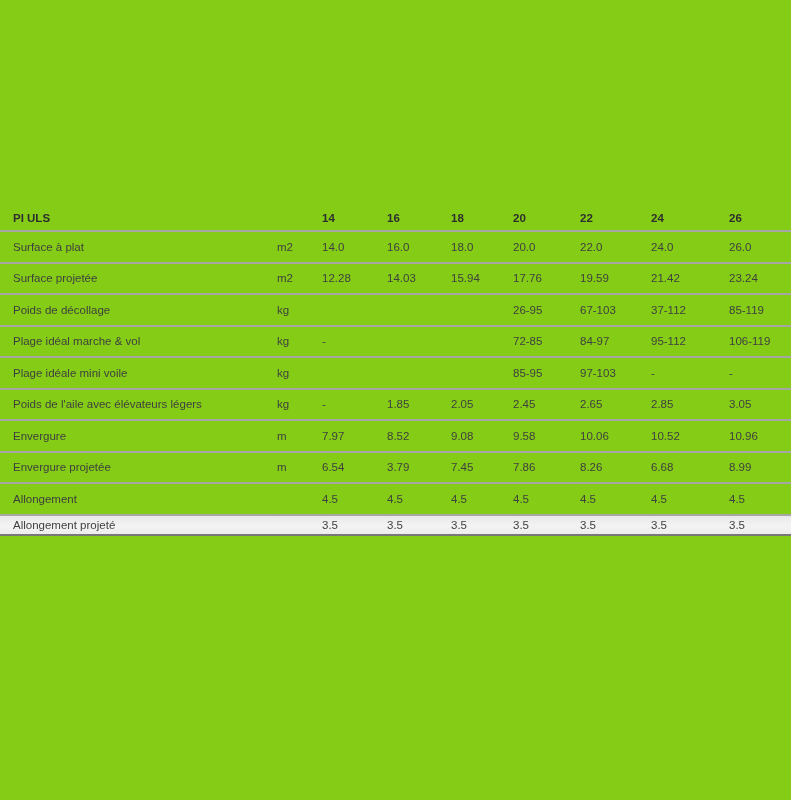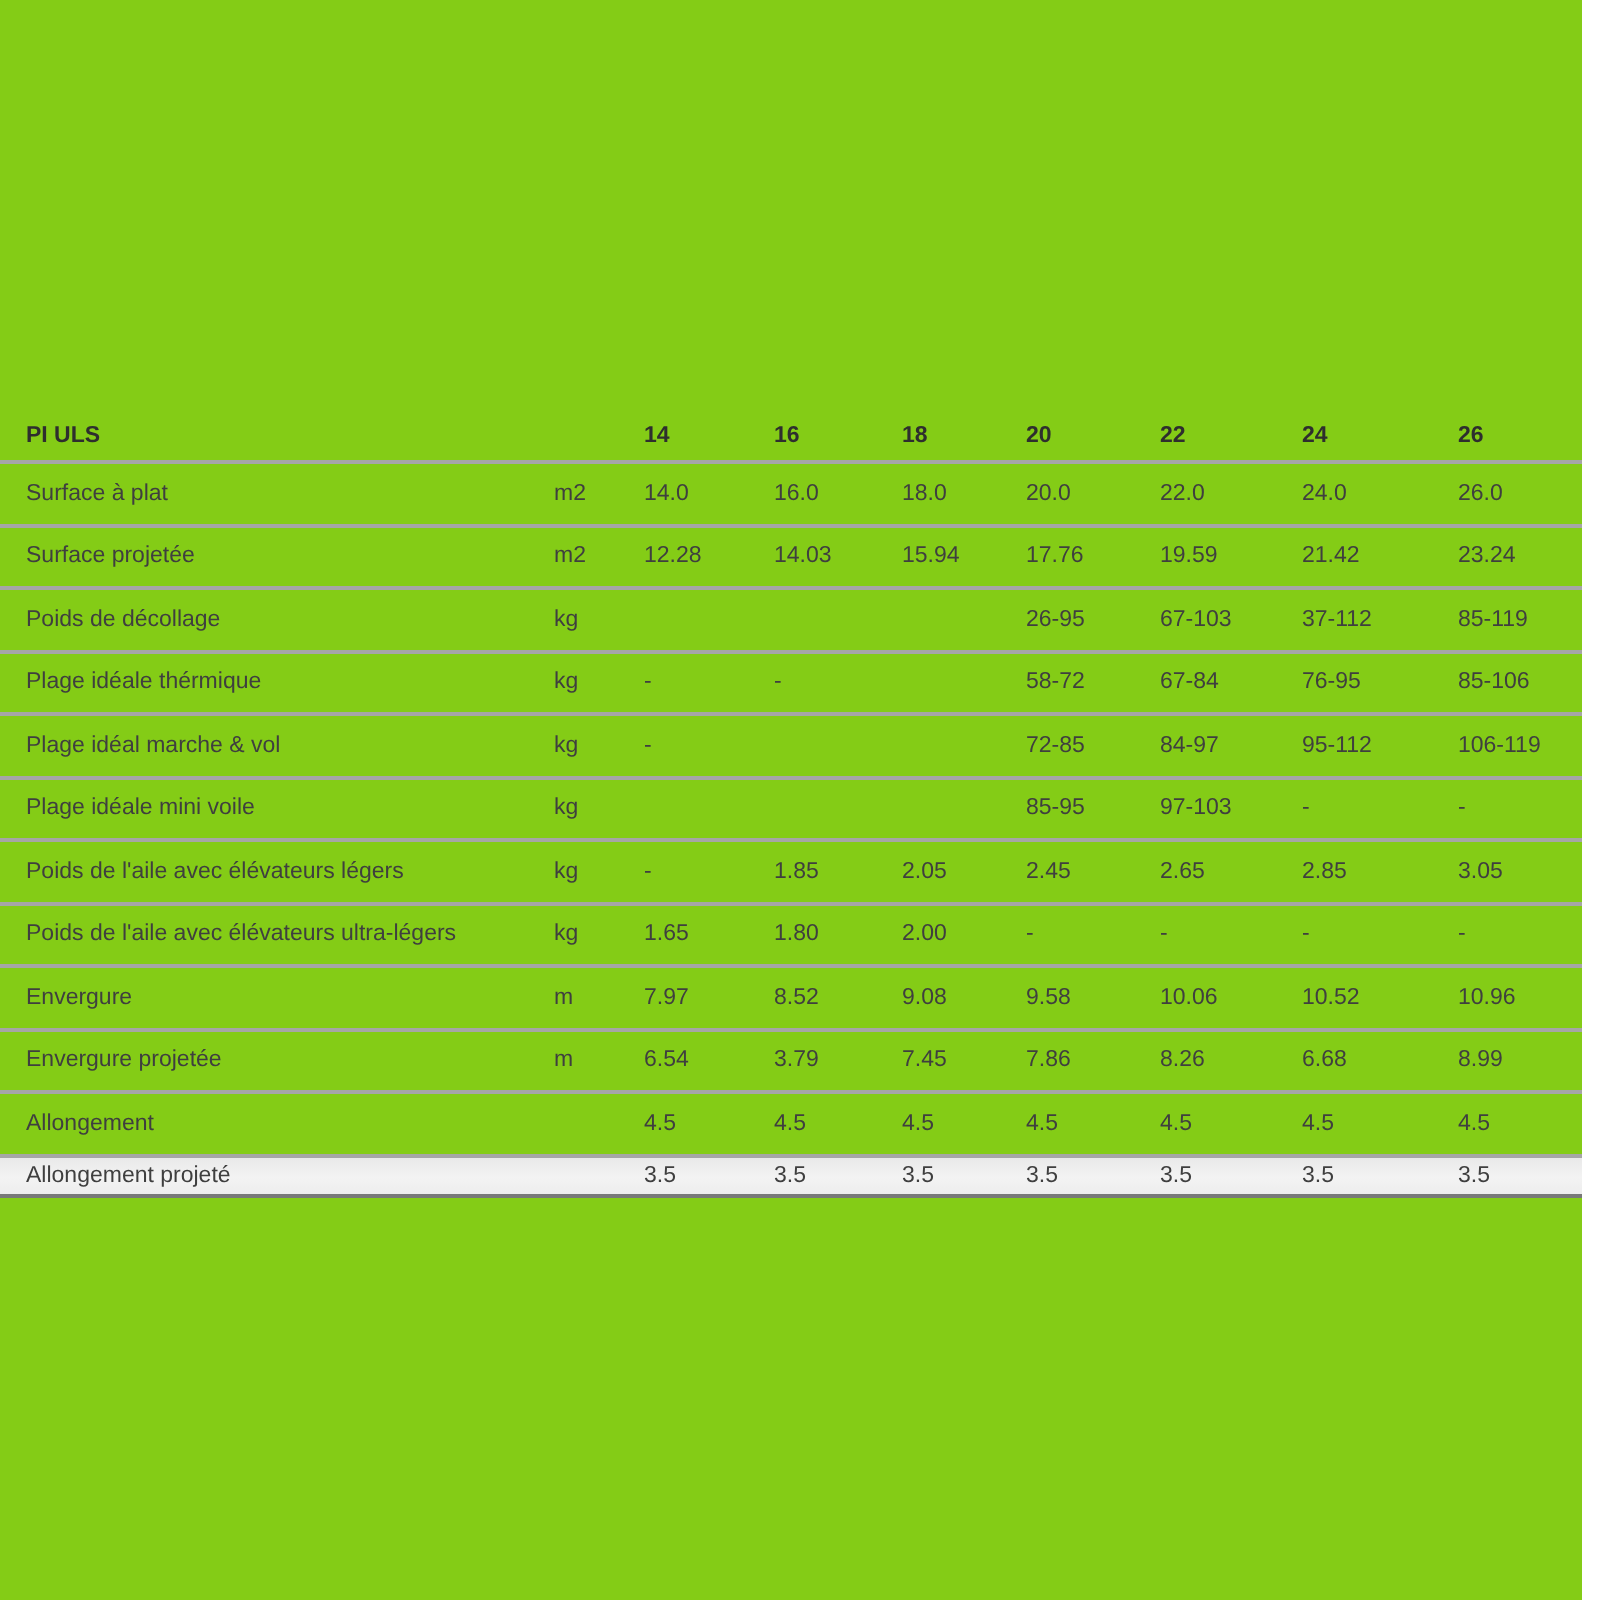--- a/index.html
+++ b/index.html
@@ -112,31 +112,20 @@
           <td>kg</td>
           <td></td>
           <td></td>
           <td></td>
           <td>26-95</td>
           <td>67-103</td>
           <td>37-112</td>
           <td>85-119</td>
         </tr>
         <tr>
-          <td class="label-col">Plage idéale thérmique</td>
-          <td>kg</td>
-          <td>-</td>
-          <td>-</td>
-          <td></td>
-          <td>58-72</td>
-          <td>67-84</td>
-          <td>76-95</td>
-          <td>85-106</td>
-        </tr>
-        <tr>
           <td class="label-col">Plage idéal marche &amp; vol</td>
           <td>kg</td>
           <td>-</td>
           <td></td>
           <td></td>
           <td>72-85</td>
           <td>84-97</td>
           <td>95-112</td>
           <td>106-119</td>
         </tr>
@@ -154,31 +143,20 @@
         <tr>
           <td class="label-col">Poids de l'aile avec élévateurs légers</td>
           <td>kg</td>
           <td>-</td>
           <td>1.85</td>
           <td>2.05</td>
           <td>2.45</td>
           <td>2.65</td>
           <td>2.85</td>
           <td>3.05</td>
-        </tr>
-        <tr>
-          <td class="label-col">Poids de l'aile avec élévateurs ultra-légers</td>
-          <td>kg</td>
-          <td>1.65</td>
-          <td>1.80</td>
-          <td>2.00</td>
-          <td>-</td>
-          <td>-</td>
-          <td>-</td>
-          <td>-</td>
         </tr>
         <tr>
           <td class="label-col">Envergure</td>
           <td>m</td>
           <td>7.97</td>
           <td>8.52</td>
           <td>9.08</td>
           <td>9.58</td>
           <td>10.06</td>
           <td>10.52</td>

